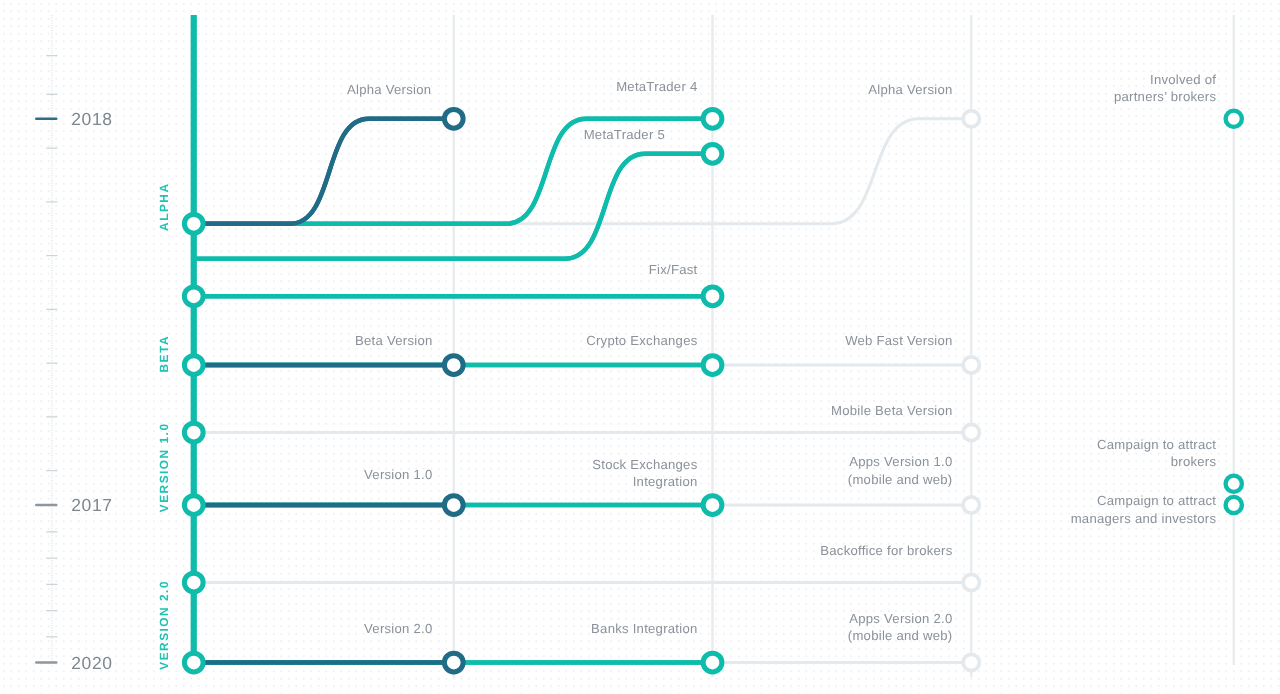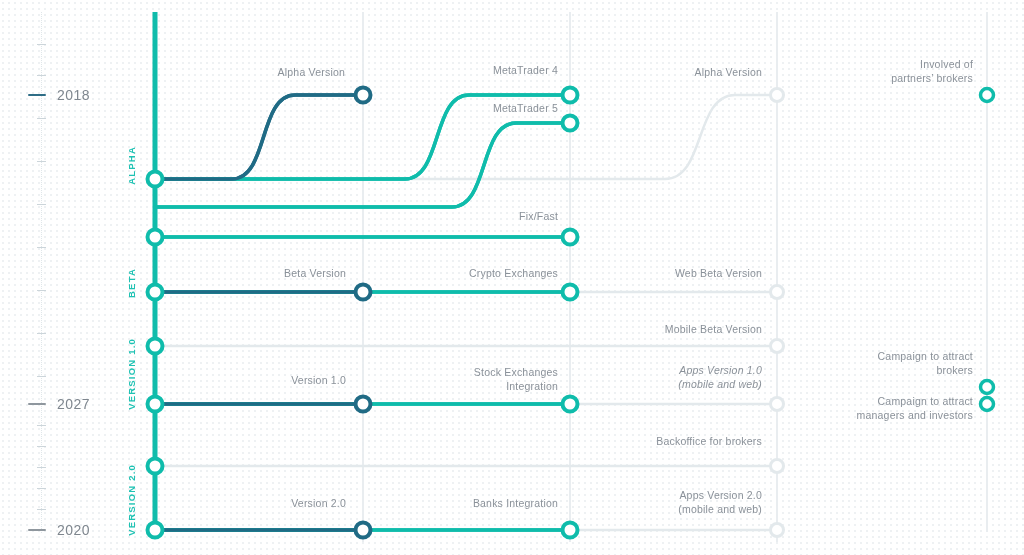--- a/index.html
+++ b/index.html
@@ -40,21 +40,21 @@
       <div class="tick" style="left: 37px; top: 333px; width: 9px;"></div>
       <div class="tick" style="left: 37px; top: 376px; width: 9px;"></div>
       <div class="tick" style="left: 37px; top: 425px; width: 9px;"></div>
       <div class="tick" style="left: 37px; top: 446px; width: 9px;"></div>
       <div class="tick" style="left: 37px; top: 467px; width: 9px;"></div>
       <div class="tick" style="left: 37px; top: 488px; width: 9px;"></div>
       <div class="tick" style="left: 37px; top: 509px; width: 9px;"></div>
       <div class="ydash" style="left: 28px; top: 94px; width: 18px; background: rgb(46, 109, 134);"></div>
       <div class="ylabel" style="left: 57px; top: 87px;">2018</div>
       <div class="ydash" style="left: 28px; top: 403px; width: 18px; background: rgb(143, 151, 158);"></div>
-      <div class="ylabel" style="left: 57px; top: 396px;">2027</div>
+      <div class="ylabel" style="left: 57px; top: 396px;">2017</div>
       <div class="ydash" style="left: 28px; top: 529px; width: 18px; background: rgb(143, 151, 158);"></div>
       <div class="ylabel" style="left: 57px; top: 522px;">2020</div>
     </div>
   <svg id="gfx" width="1024" height="555" viewBox="0 0 1024 555">
       <line x1="363" y1="12" x2="363" y2="542" stroke="#e9edf0" stroke-width="2"></line>
       <line x1="570" y1="12" x2="570" y2="542" stroke="#e9edf0" stroke-width="2"></line>
       <line x1="777" y1="12" x2="777" y2="542" stroke="#e9edf0" stroke-width="2"></line>
       <line x1="987" y1="12" x2="987" y2="532" stroke="#e9edf0" stroke-width="2"></line>
       <path d="M155,179 L665,179 C705.6,179 694.4,95 735,95 L777,95" fill="none" stroke="#e3e9ec" stroke-width="2.5" stroke-linecap="round"></path>
       <path d="M155,292 L777,292" fill="none" stroke="#e3e9ec" stroke-width="2.5" stroke-linecap="round"></path>
@@ -116,53 +116,53 @@
       <div class="stage" style="left: 126px; bottom: 145px; color: rgb(31, 194, 179);">VERSION 1.0</div>
       <div class="stage" style="left: 126px; bottom: 19px; color: rgb(31, 194, 179);">VERSION 2.0</div>
     </div>
   <div id="labels">
       <div class="mlabel" style="right: 679px; top: 65px;">
         <div>Alpha Version</div>
       </div>
       <div class="mlabel" style="right: 466px; top: 63px; margin-left: 44px;">
         <div>MetaTrader 4</div>
       </div>
-      <div class="mlabel" style="right: 466px; top: 101px;">
+      <div class="mlabel" style="right: 492px; top: 101px;">
         <div>MetaTrader 5</div>
       </div>
       <div class="mlabel" style="right: 466px; top: 209px;">
         <div>Fix/Fast</div>
       </div>
       <div class="mlabel" style="right: 262px; top: 65px;">
         <div>Alpha Version</div>
       </div>
       <div class="mlabel" style="right: 51px; top: 57px;">
         <div>Involved of</div>
         <div>partners’ brokers</div>
       </div>
       <div class="mlabel" style="right: 678px; top: 266px; text-align: center;">
         <div>Beta Version</div>
       </div>
       <div class="mlabel" style="right: 466px; top: 266px;">
         <div>Crypto Exchanges</div>
       </div>
       <div class="mlabel" style="right: 262px; top: 266px;">
-        <div>Web Beta Version</div>
+        <div>Web Fast Version</div>
       </div>
       <div class="mlabel" style="right: 262px; top: 322px; padding-left: 37px;">
         <div>Mobile Beta Version</div>
       </div>
       <div class="mlabel" style="right: 678px; top: 373px;">
         <div>Version 1.0</div>
       </div>
       <div class="mlabel" style="right: 466px; top: 365px; margin-left: 28px;">
         <div>Stock Exchanges</div>
         <div>Integration</div>
       </div>
-      <div class="mlabel" style="right: 262px; top: 363px; font-style: italic;">
+      <div class="mlabel" style="right: 262px; top: 363px;">
         <div>Apps Version 1.0</div>
         <div>(mobile and web)</div>
       </div>
       <div class="mlabel" style="right: 51px; top: 349px;">
         <div>Campaign to attract</div>
         <div>brokers</div>
       </div>
       <div class="mlabel" style="right: 51px; top: 394px;">
         <div>Campaign to attract</div>
         <div>managers and investors</div>

